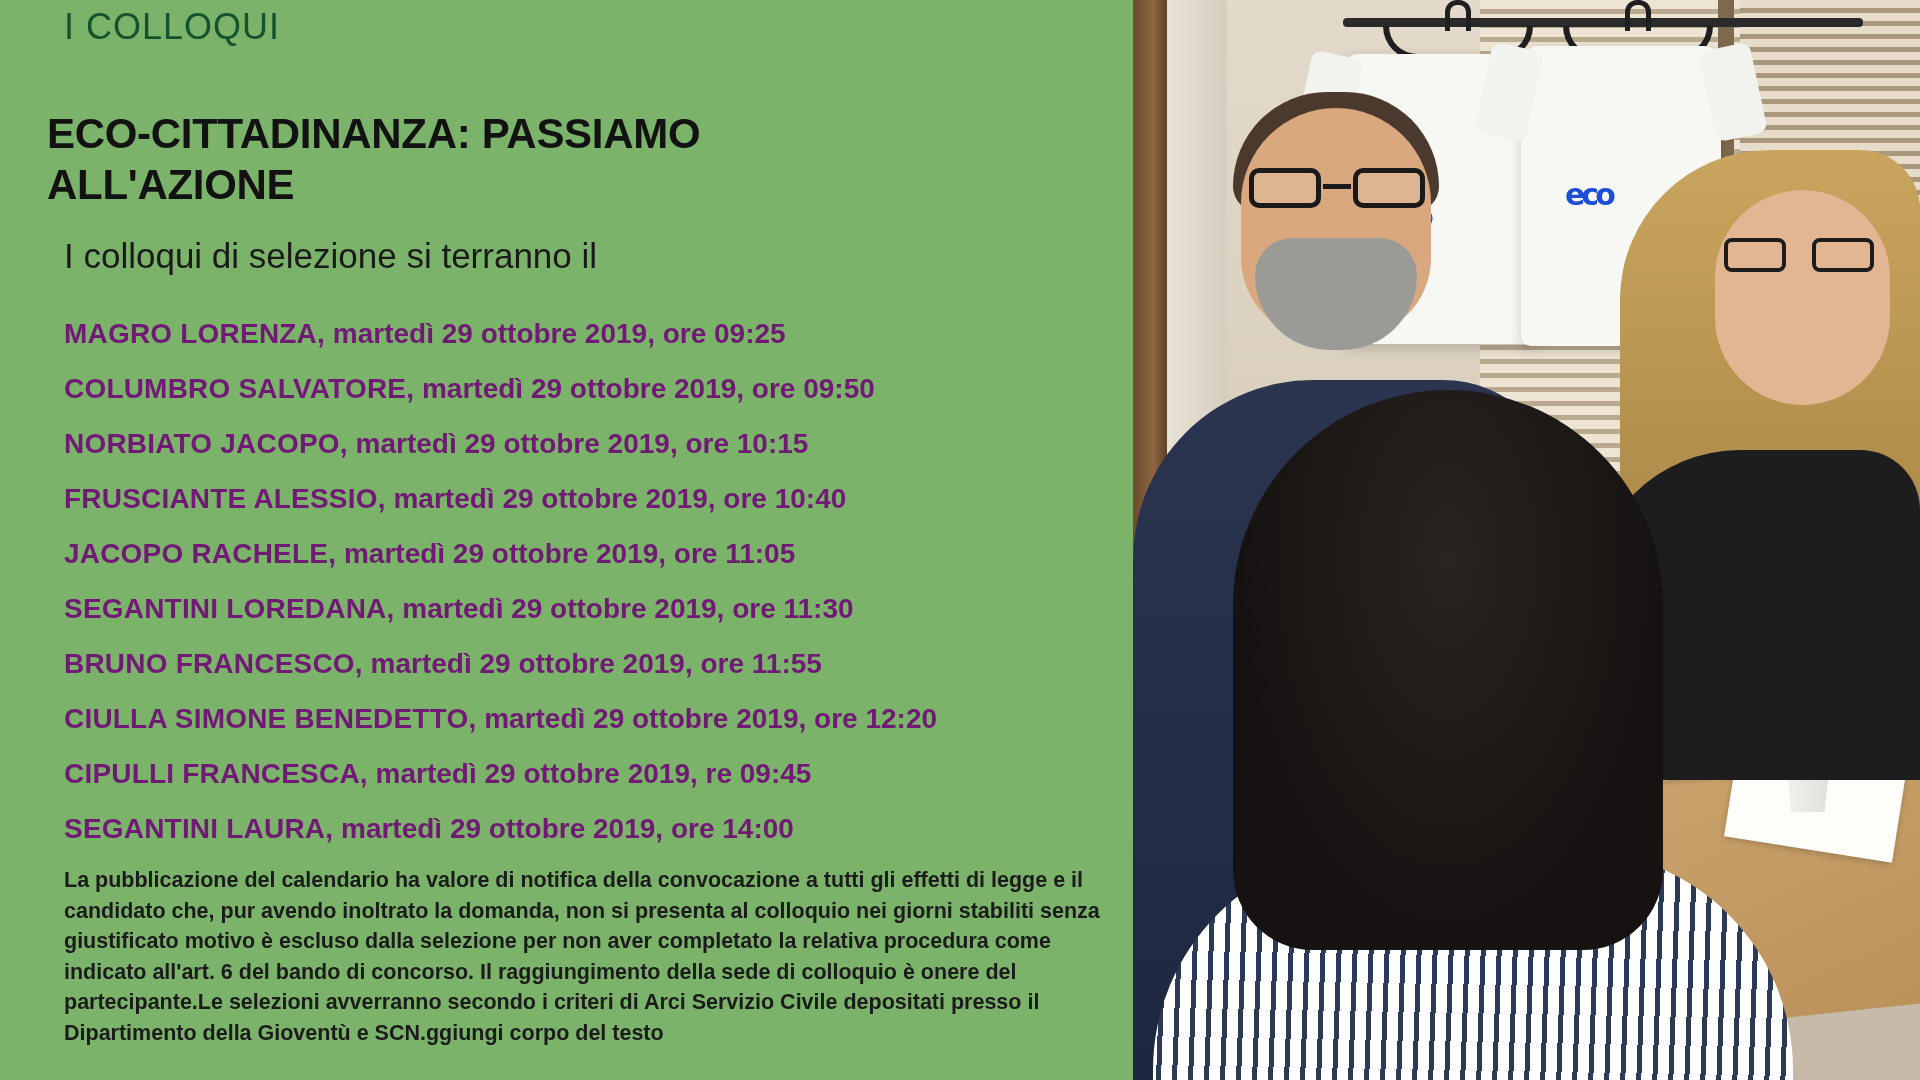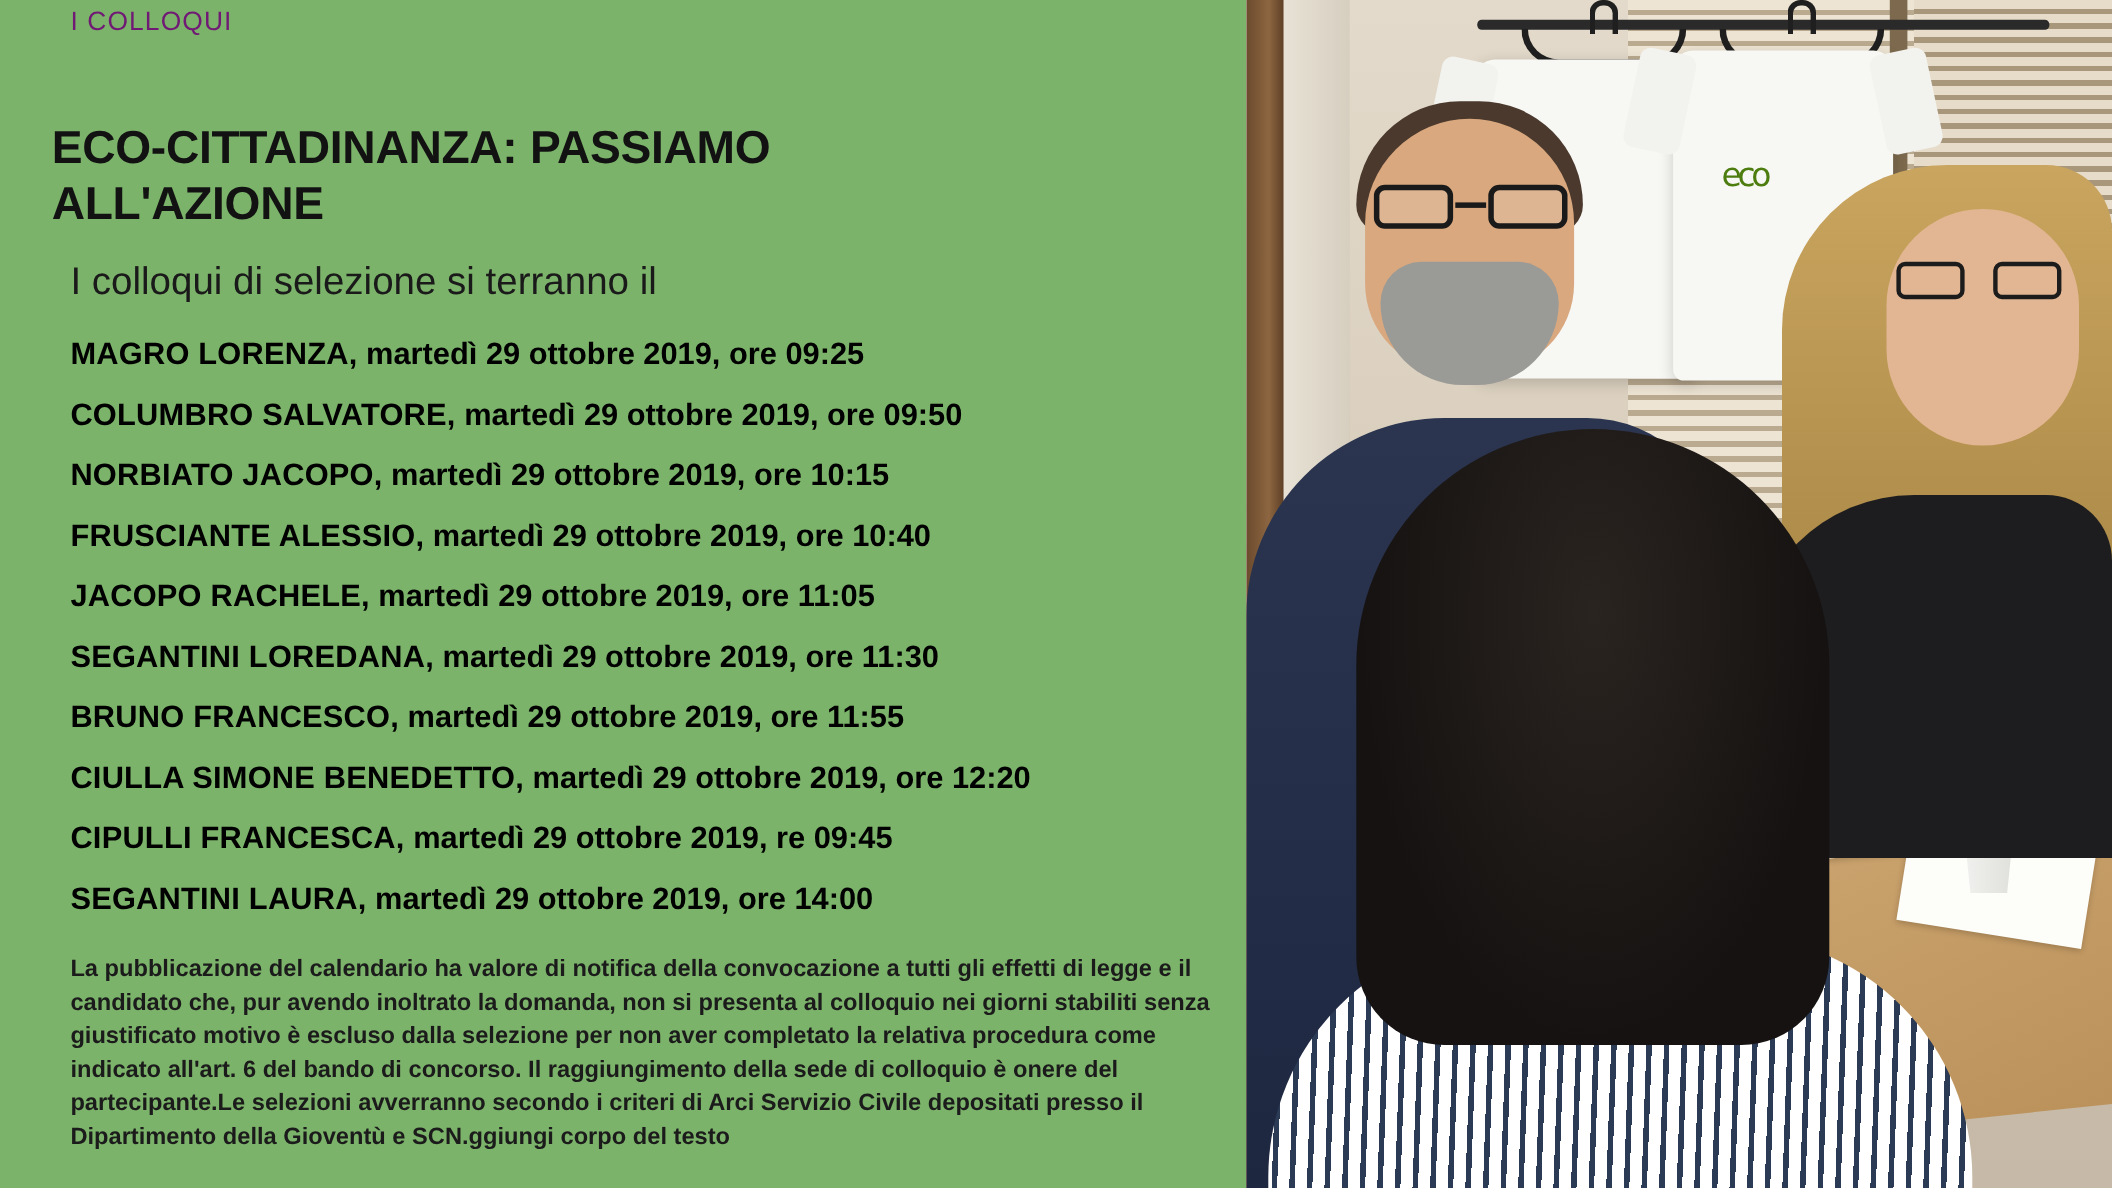--- a/index.html
+++ b/index.html
@@ -23,24 +23,24 @@
     height: 1080px;
     background: #7cb36a;
     padding: 0 64px;
     flex: 0 0 auto;
   }
 
   .eyebrow {
     position: absolute;
     top: 6px;
     left: 64px;
-    font-size: 24px;
+    font-size: 36px;
     font-weight: 400;
     letter-spacing: 1px;
-    color: #701a75;
+    color: #14532d;
   }
 
   .title {
     position: absolute;
     top: 108px;
     left: 47px;
     width: 900px;
     font-size: 42px;
     line-height: 1.22;
     font-weight: bold;
@@ -62,22 +62,23 @@
   .list {
     position: absolute;
     top: 308px;
     left: 64px;
     width: 1040px;
   }
   .list-item {
     font-size: 28px;
     line-height: 1.0;
     margin-bottom: 27px;
-    color: #000000;
+    color: #701a75;
     white-space: nowrap;
+    margin-top: 12px;
   }
   .list-item .nm {
     font-weight: bold;
     letter-spacing: 0.2px;
   }
   .list-item .dt {
     font-weight: bold;
   }
 
   .footnote {
@@ -192,24 +193,25 @@
     position: absolute;
     top: 0; width: 52px; height: 92px;
     background: #f2f2ee;
     border-radius: 10px;
   }
   .tshirt:before { left: -38px; transform: rotate(12deg); }
   .tshirt:after { right: -38px; transform: rotate(-12deg); }
   .logo-print {
     position: absolute;
     font-family: "DejaVu Sans", sans-serif;
-    color: #4d7c0f;
-    font-weight: normal;
+    color: #1d4ed8;
+    font-weight: bold;
     font-size: 30px;
     letter-spacing: -4px;
+    margin-top: 35px;
   }
 
   .table-top {
     position: absolute;
     left: 60px; bottom: 0;
     width: 900px; height: 470px;
     background: linear-gradient(160deg,#d9b98b,#c79f69 55%,#b98f58);
     transform: skewY(-6deg);
     transform-origin: left bottom;
   }

